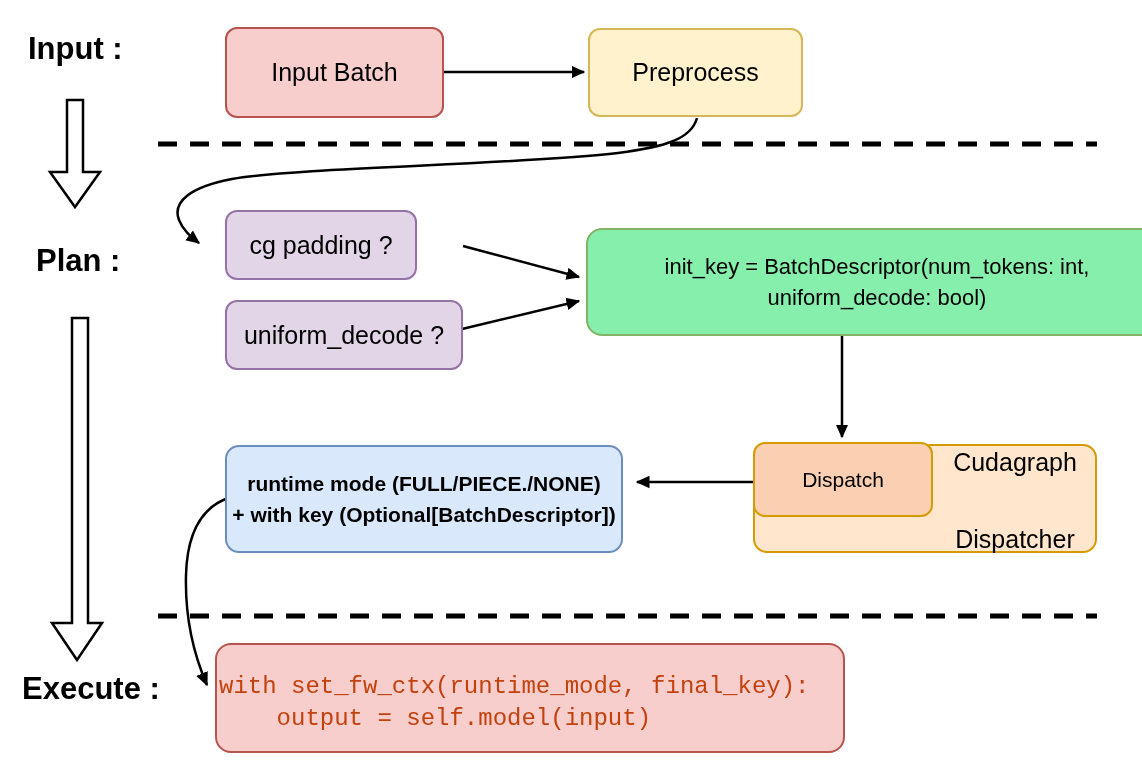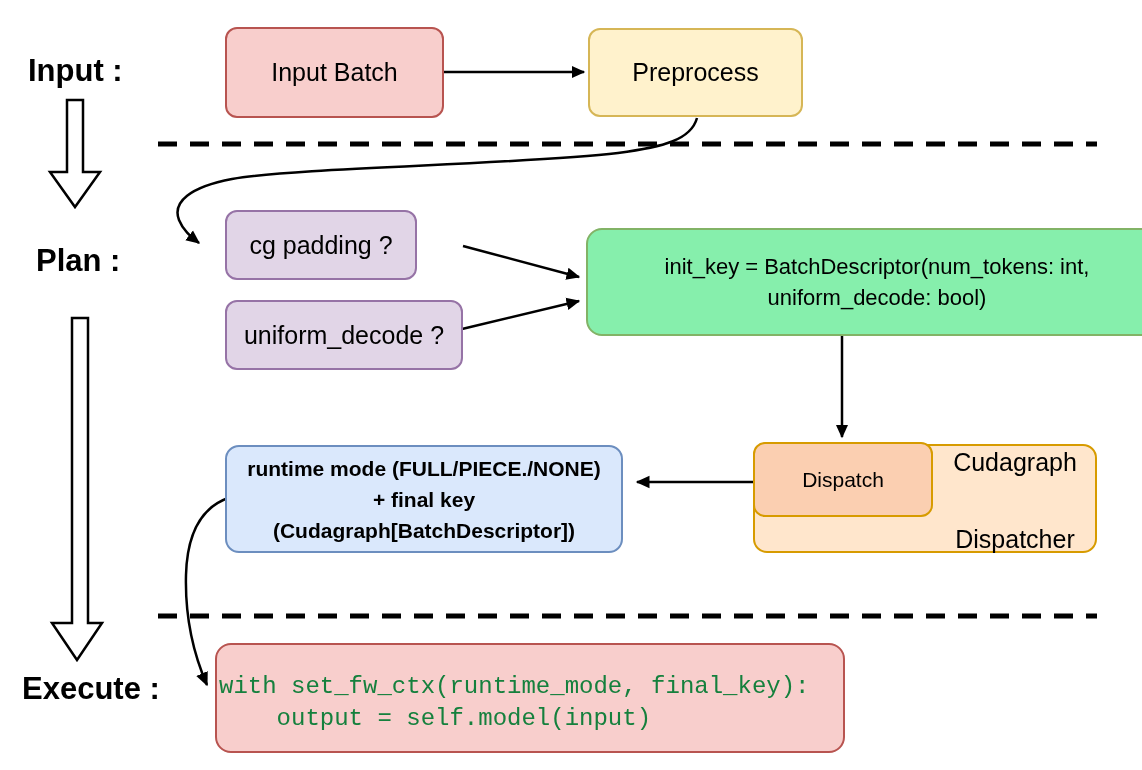--- a/index.html
+++ b/index.html
@@ -6,21 +6,21 @@
   #canvas {
     position:relative; width:1142px; height:770px; background:#ffffff;
     font-family:"Liberation Sans", sans-serif; color:#000; overflow:hidden;
   }
   #connector-layer { position:absolute; left:0; top:0; width:1142px; height:770px; }
 
   .section-label {
     position:absolute; font-size:31px; font-weight:bold; color:#000;
     white-space:nowrap; line-height:1.1;
   }
-  #input-label   { left:28px;  top:54px; }
+  #input-label   { left:28px;  top:32px; }
   #plan-label    { left:36px;  top:236px;margin-top:8px; }
   #execute-label { left:22px;  top:672px; }
 
   .node {
     position:absolute; box-sizing:border-box;
     display:flex; flex-direction:column; align-items:center; justify-content:center;
     text-align:center; line-height:31px;
   }
   .node span { display:block; }
 
@@ -61,21 +61,21 @@
   }
   #runtime-mode {
     left:225px; top:445px; width:398px; height:108px;
     background:#dae8fc; border:2px solid #6c8ebf; border-radius:14px; font-size:21px;font-weight:bold;
   }
   #execute-code {
     left:215px; top:643px; width:630px; height:110px;
     background:#f8cecc; border:2px solid #b85450; border-radius:16px;
     display:block; text-align:left;
     font-family:"Liberation Mono", monospace; font-size:24px; line-height:32px;
-    color:#15803d; padding:26px 0 0 2px;
+    color:#c2410c; padding:26px 0 0 2px;
   }
   #execute-code span { white-space:pre; }
 </style>
 </head>
 <body>
 
 <div id="canvas">
 
   <svg id="connector-layer" viewBox="0 0 1142 770" xmlns="http://www.w3.org/2000/svg">
     <defs>
@@ -136,21 +136,21 @@
       <span>Dispatcher</span>
     </div>
   </div>
 
   <div class="node" id="dispatch">
     <span>Dispatch</span>
   </div>
 
   <div class="node" id="runtime-mode">
     <span>runtime mode (FULL/PIECE./NONE)</span>
-    <span>+ final key (Cudagraph[BatchDescriptor])</span>
+    <span>+ with key (Optional[BatchDescriptor])</span>
   </div>
 
   <div class="node" id="execute-code">
     <span>with set_fw_ctx(runtime_mode, final_key):</span>
     <span>    output = self.model(input)</span>
   </div>
 
 </div>
 
 </body></html>

